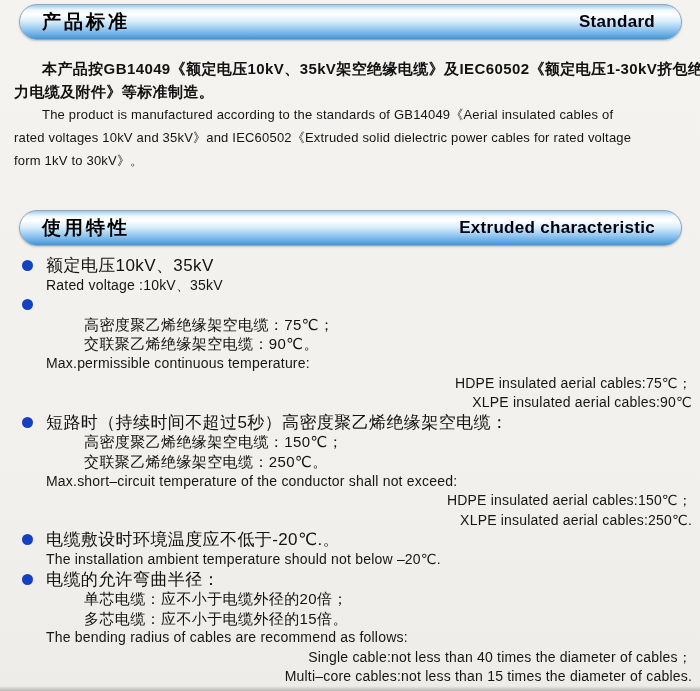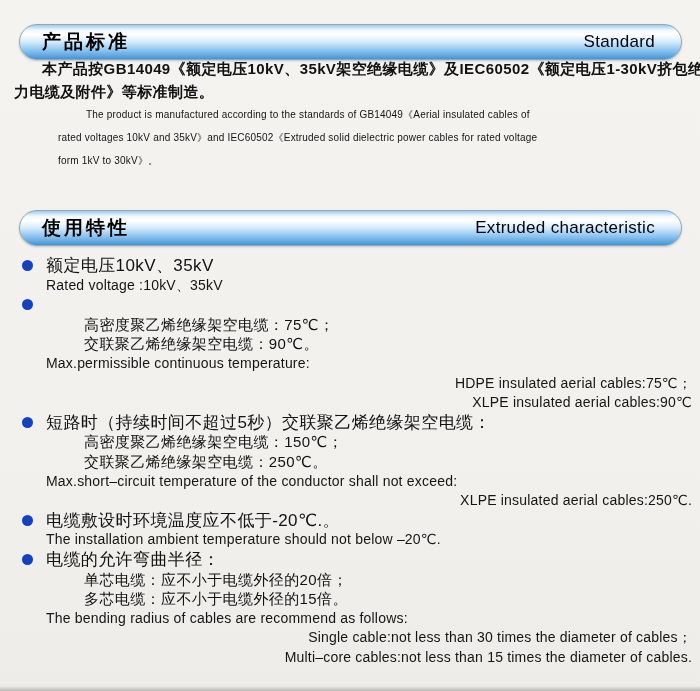--- a/index.html
+++ b/index.html
@@ -21,30 +21,30 @@
     position:absolute;left:19px;width:663px;height:36px;
     box-sizing:border-box;border-radius:18px;
     border:1px solid #93a7b6;
     background:linear-gradient(180deg,
       #9ecbec 0%, #eff8fe 15%, #ffffff 28%, #d9edfb 48%,
       #93c7f0 72%, #55a1de 94%, #4591d2 100%);
     box-shadow:0 1px 2px rgba(60,90,120,.3);
     display:flex;align-items:center;justify-content:space-between;
     padding:0 26px 0 22px;
   }
-  .bar-standard{top:24px;}
+  .bar-standard{top:4px;}
   .bar-operating{top:210px;text-align:center;}
   .bar-zh{font-size:19px;font-weight:bold;letter-spacing:3px;color:#000;}
-  .bar-en{font-size:17px;font-weight:normal;letter-spacing:.3px;color:#03030d;}
+  .bar-en{font-size:17px;font-weight:bold;letter-spacing:.3px;color:#03030d;}
 
   
   .para{position:absolute;top:57px;left:14px;width:678px;}
   .pl{height:23px;line-height:23px;white-space:nowrap;}
   .pl.zh{font-size:15px;font-weight:600;letter-spacing:.4px;color:#121212;}
-  .pl.en{font-size:10px;letter-spacing:.2px;color:#141414;margin-left:44px;}
+  .pl.en{font-size:13px;letter-spacing:.2px;color:#141414;}
   .pl.ind{padding-left:28px;}
 
   
   .list{position:absolute;top:256px;left:20px;width:672px;}
   .ln{position:relative;height:19.6px;line-height:19.6px;white-space:nowrap;font-size:14px;color:#151515;letter-spacing:.2px;}
   .ln.bz{padding-left:26px;font-size:17px;font-weight:400;letter-spacing:.4px;color:#121212;}
   .ln.zs{padding-left:64px;font-size:15px;font-weight:400;letter-spacing:.4px;color:#121212;}
   .ln.em{padding-left:26px;}
   .ln.es{padding-left:47px;text-align:right;}
   .dot{
@@ -77,28 +77,29 @@
 
   <div class="list">
     <div class="ln bz"><span class="dot"></span><span>额定电压10kV、35kV</span></div>
     <div class="ln em">Rated voltage :10kV、35kV</div>
     <div class="ln bz"><span class="dot"></span></div>
     <div class="ln zs">高密度聚乙烯绝缘架空电缆：75℃；</div>
     <div class="ln zs">交联聚乙烯绝缘架空电缆：90℃。</div>
     <div class="ln em">Max.permissible continuous temperature:</div>
     <div class="ln es">HDPE insulated aerial cables:75℃；</div>
     <div class="ln es">XLPE insulated aerial cables:90℃</div>
-    <div class="ln bz"><span class="dot"></span><span>短路时（持续时间不超过5秒）交联聚乙烯绝缘架空电缆：</span></div>
+    <div class="ln bz"><span class="dot"></span><span>短路时（持续时间不超过5秒）高密度聚乙烯绝缘架空电缆：</span></div>
     <div class="ln zs">高密度聚乙烯绝缘架空电缆：150℃；</div>
     <div class="ln zs">交联聚乙烯绝缘架空电缆：250℃。</div>
     <div class="ln em">Max.short–circuit temperature of the conductor shall not exceed:</div>
+    <div class="ln es">HDPE insulated aerial cables:150℃；</div>
     <div class="ln es">XLPE insulated aerial cables:250℃.</div>
     <div class="ln bz"><span class="dot"></span><span>电缆敷设时环境温度应不低于-20℃.。</span></div>
     <div class="ln em">The installation ambient temperature should not below –20℃.</div>
     <div class="ln bz"><span class="dot"></span><span>电缆的允许弯曲半径：</span></div>
     <div class="ln zs">单芯电缆：应不小于电缆外径的20倍；</div>
     <div class="ln zs">多芯电缆：应不小于电缆外径的15倍。</div>
     <div class="ln em">The bending radius of cables are recommend as follows:</div>
-    <div class="ln es">Single cable:not less than 30 times the diameter of cables；</div>
+    <div class="ln es">Single cable:not less than 40 times the diameter of cables；</div>
     <div class="ln es">Multi–core cables:not less than 15 times the diameter of cables.</div>
   </div>
 
 </div>
 
 </body></html>

